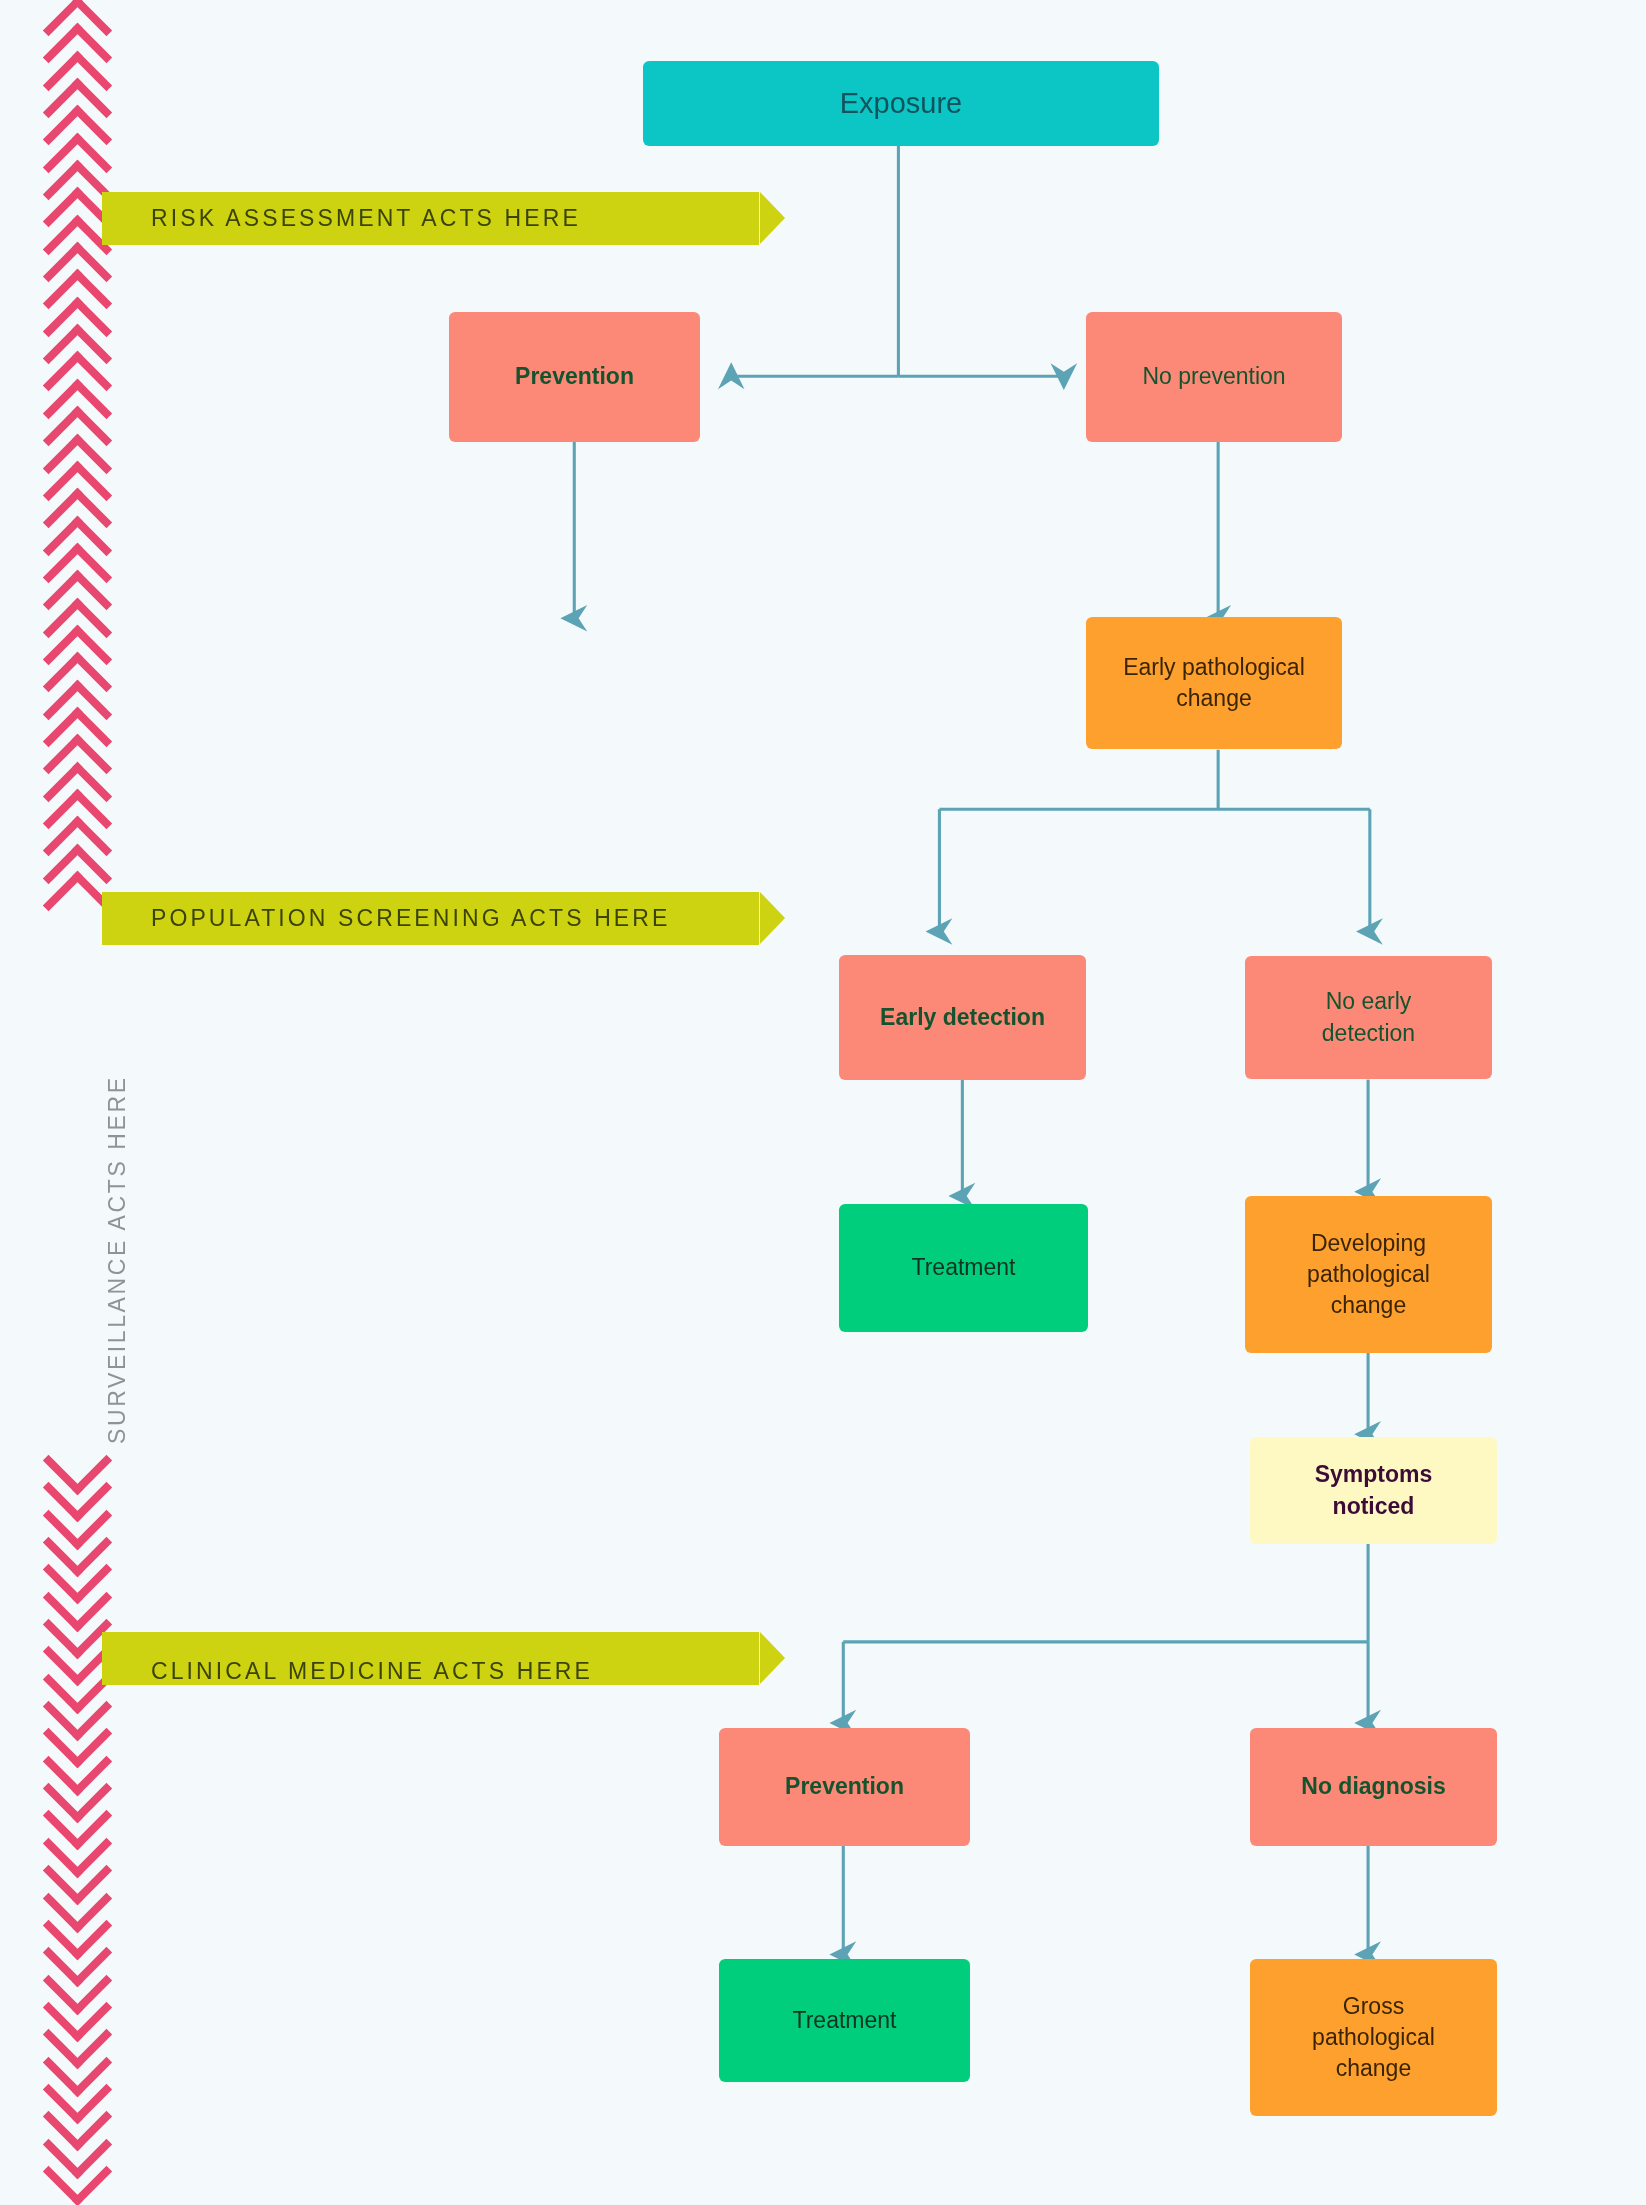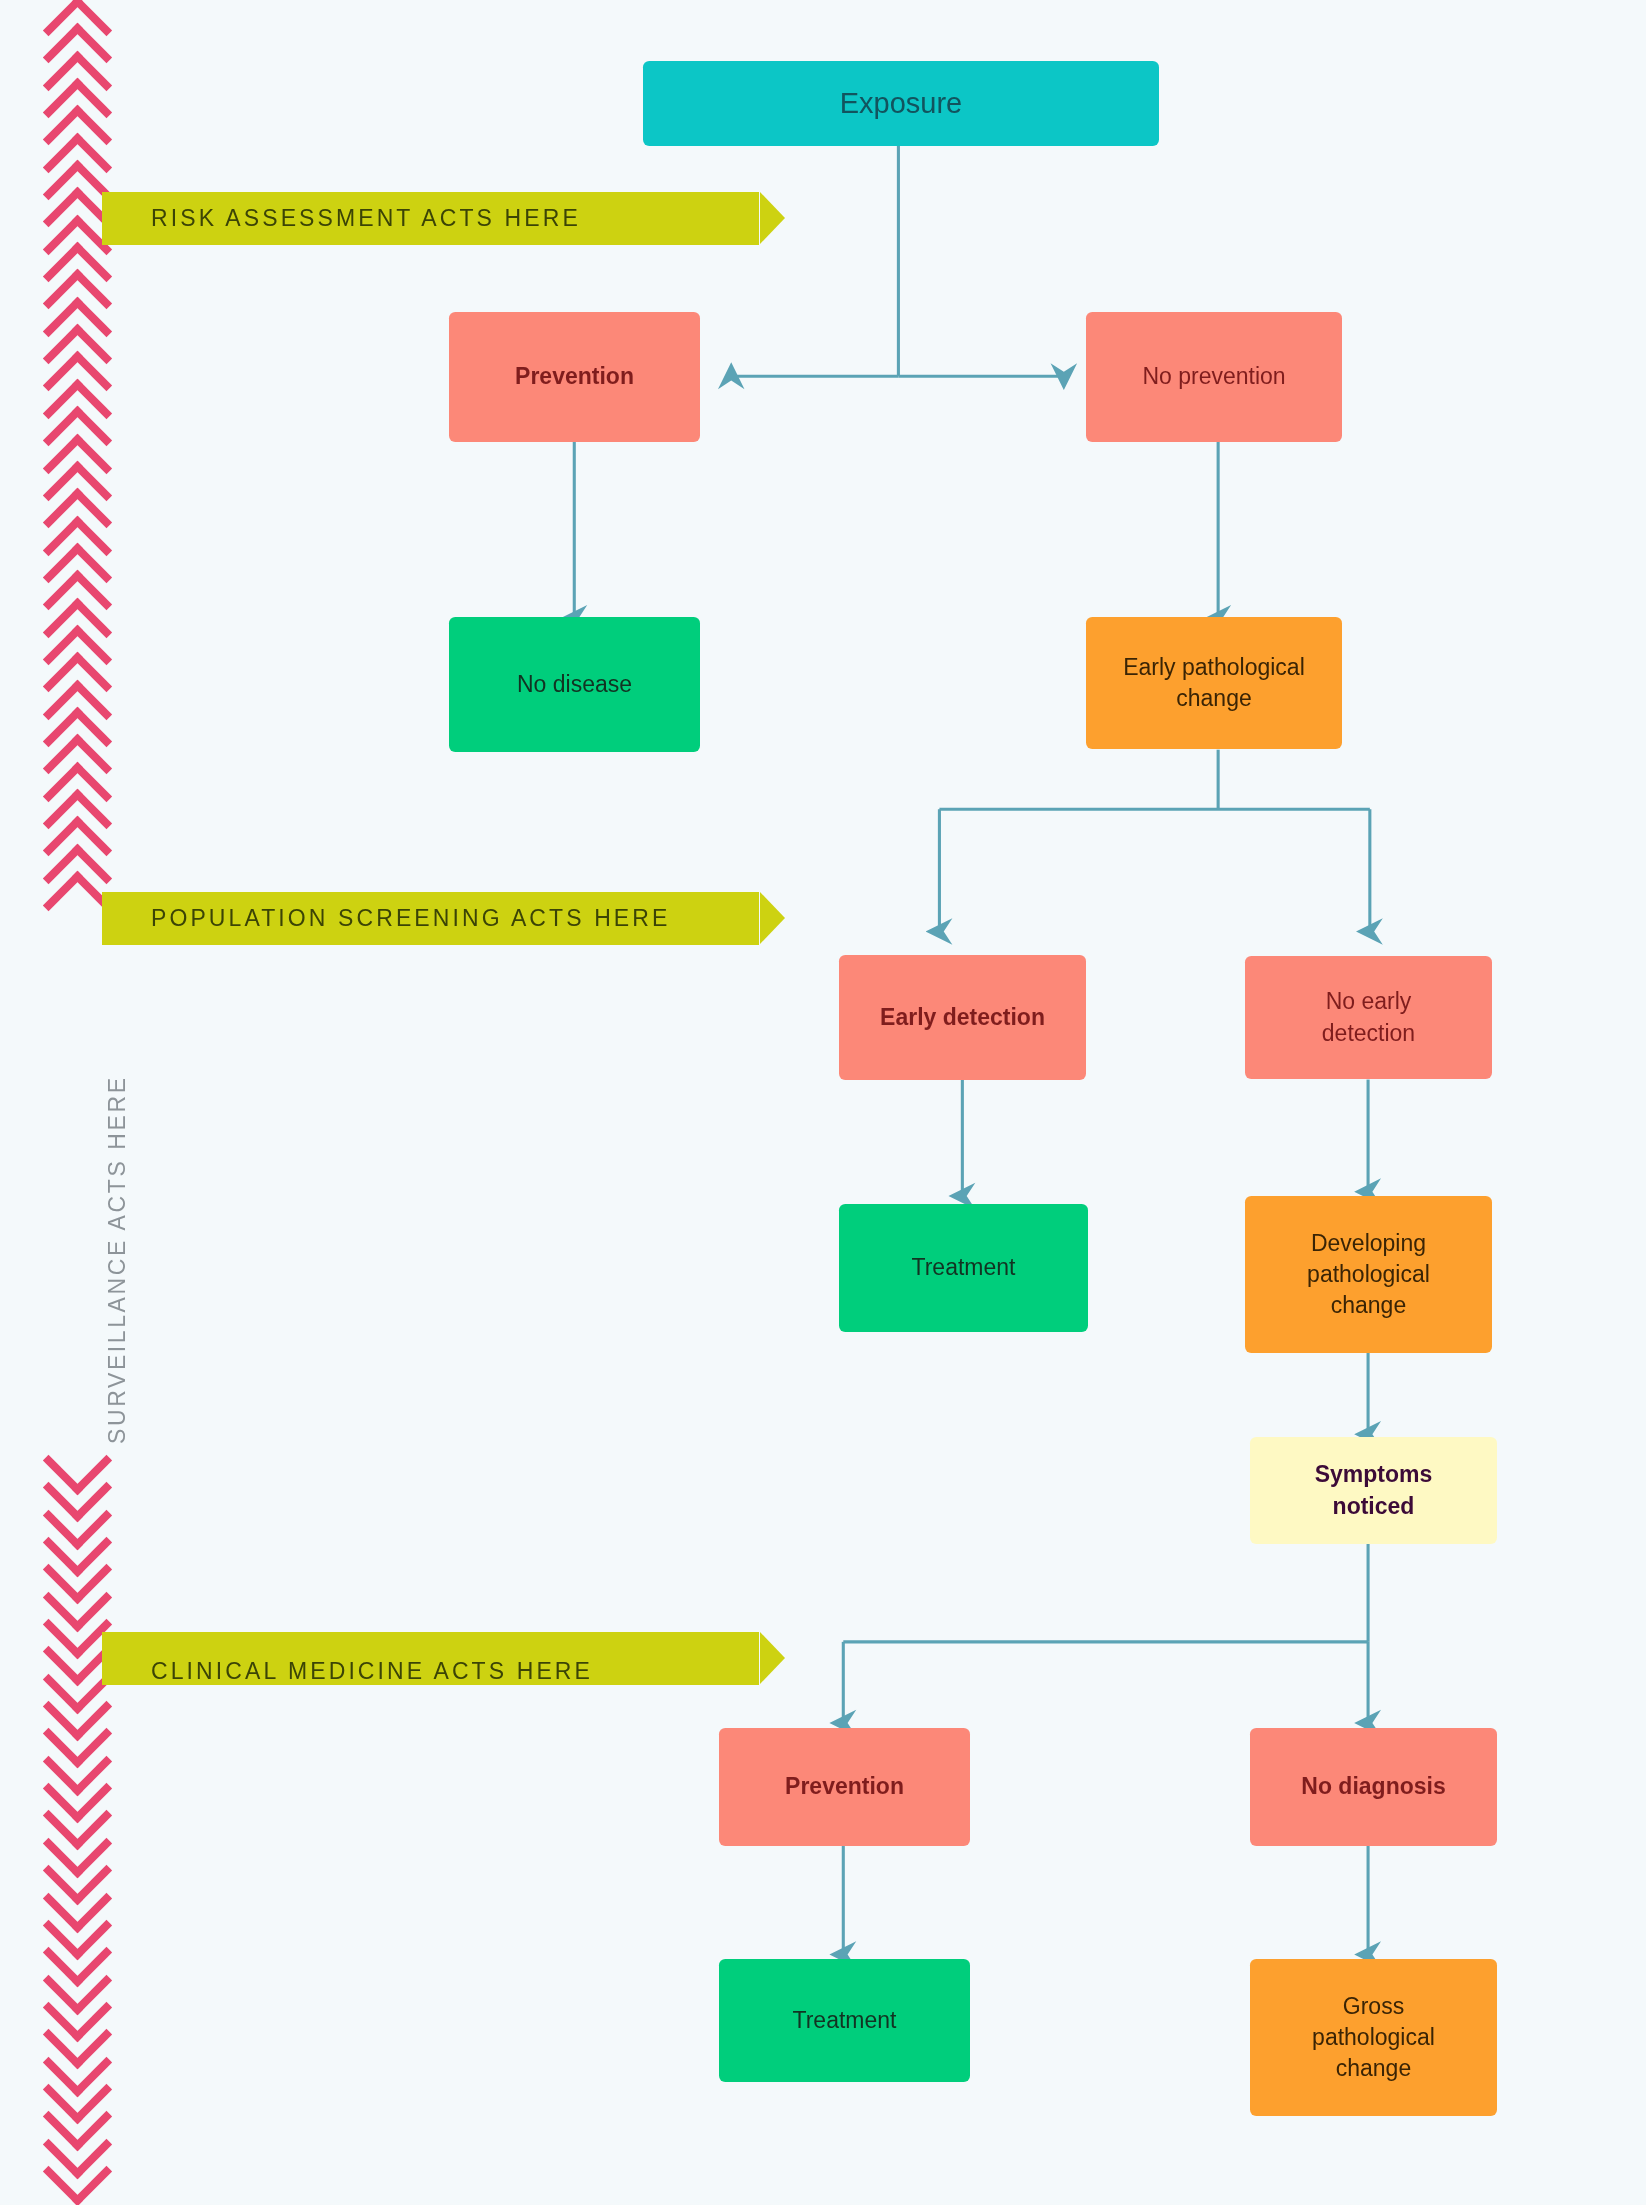--- a/index.html
+++ b/index.html
@@ -40,21 +40,21 @@
     box-sizing:border-box;
     border-radius:6.2px;
     display:flex;align-items:center;justify-content:center;
     text-align:center;
     line-height:1.35;
     padding:2.6px 6.2px;
   }
   .node span{display:block;}
 
   .n-teal   {background:#0cc6c6;color:#12545e;}
-  .n-salmon {background:#fc8878;color:#7f1d1d;}
+  .n-salmon {background:#fc8878;color:#14532d;}
   .n-green  {background:#00ce7c;color:#123322;}
   .n-orange {background:#fda02e;color:#3a2405;}
   .n-pink   {background:#fef9c3;color:#3c0b38;}
 
   .bold{font-weight:bold;}
 
   
   .banner{
     position:absolute;
     height:53px;
@@ -326,23 +326,20 @@
   </div>
 
   <div class="node n-salmon bold" style="left:449px;top:312px;width:251px;height:130px;font-size:23px;">
     <span>Prevention</span>
   </div>
 
   <div class="node n-salmon" style="left:1086px;top:312px;width:256px;height:130px;font-size:23px;">
     <span>No prevention</span>
   </div>
 
-  <div class="node n-green" style="left:449px;top:617px;width:251px;height:135px;font-size:23px;">
-    <span>No disease</span>
-  </div>
 
   <div class="node n-orange" style="left:1086px;top:617px;width:256px;height:132px;font-size:23px;">
     <div>
       <span>Early pathological</span>
       <span>change</span>
     </div>
   </div>
 
   <div class="node n-salmon bold" style="left:839px;top:955px;width:247px;height:125px;font-size:23px;">
     <span>Early detection</span>

